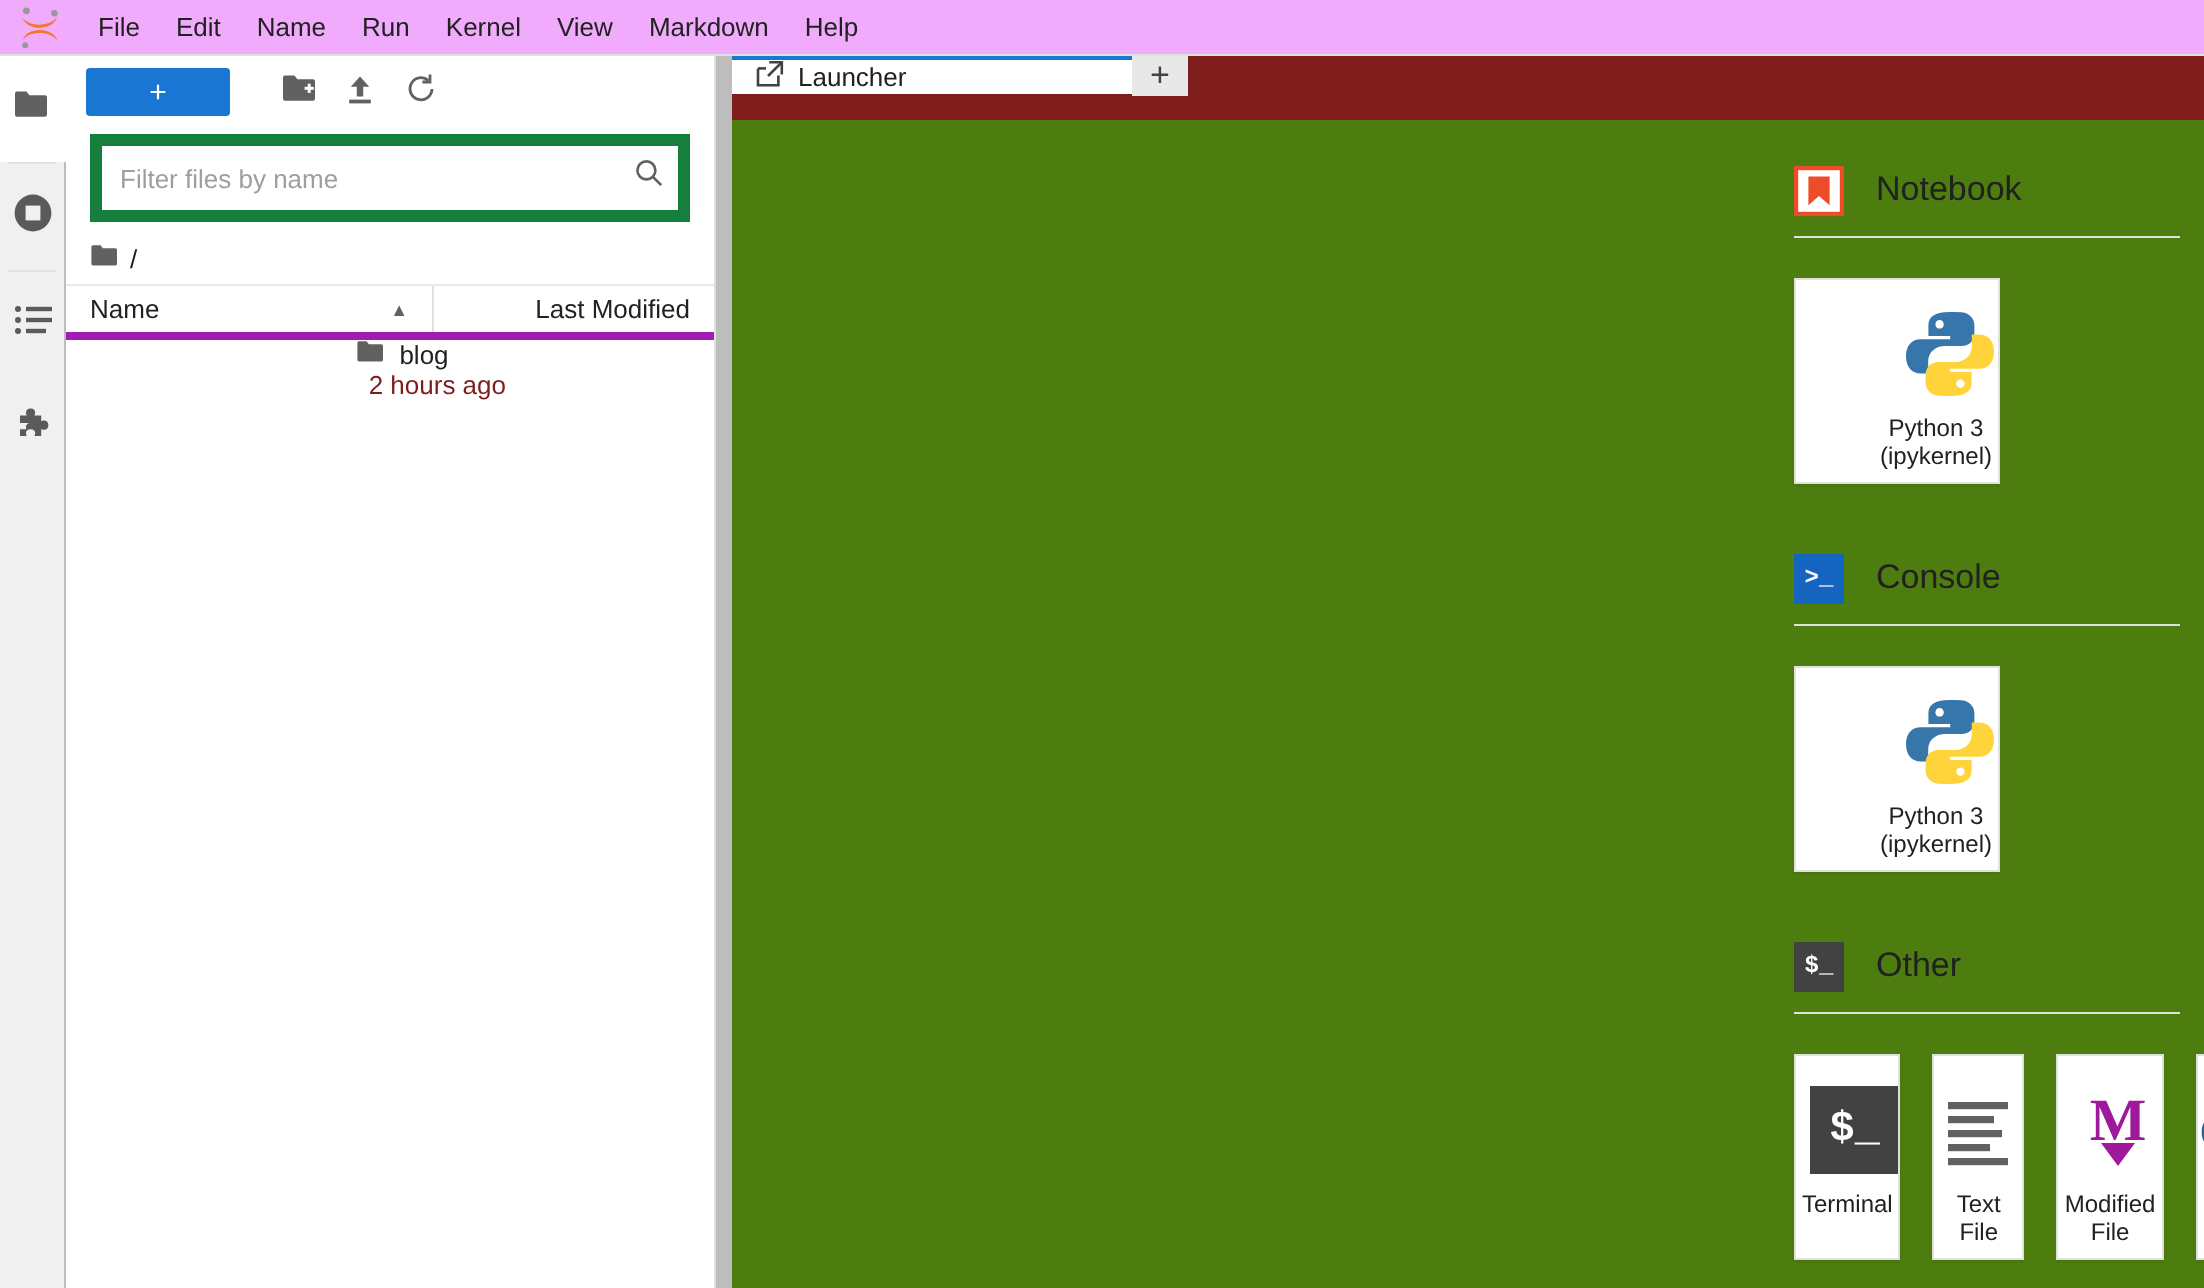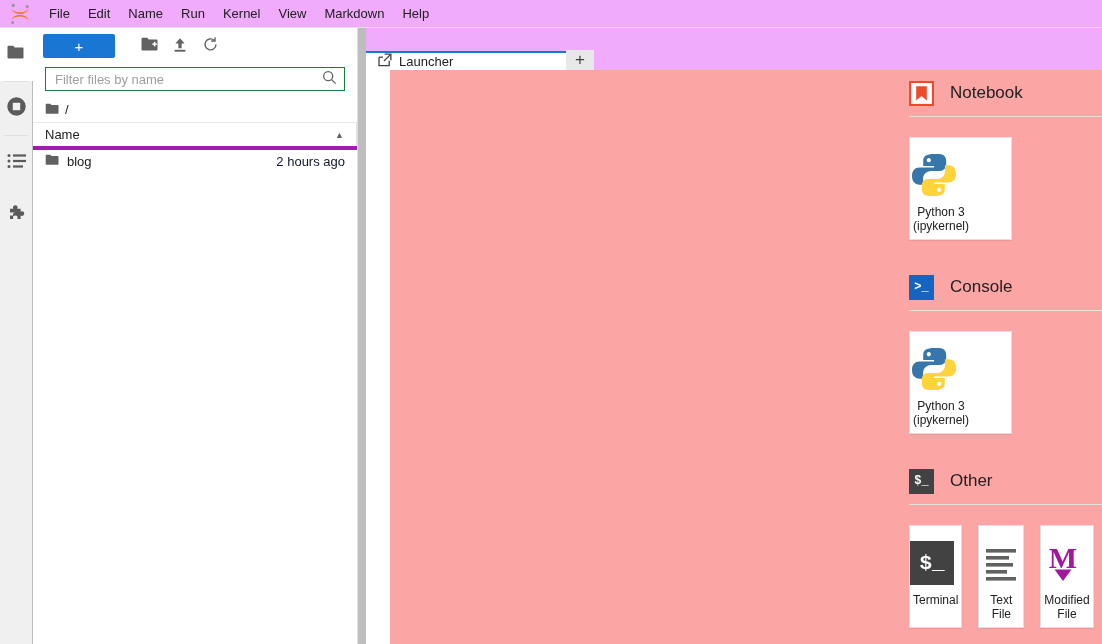--- a/index.html
+++ b/index.html
@@ -68,21 +68,21 @@
     display: flex; align-items: center; justify-content: center;
     cursor: pointer; font-family: "Liberation Sans", sans-serif;
   }
   .fb-tb-btn {
     width: 30px; height: 24px; display: flex; align-items: center; justify-content: center;
     cursor: pointer; background: transparent; border: none;
   }
   .fb-tb-btn:nth-of-type(2) { margin-left: 20px; }
   .fb-filter-row { padding: 5px 12px 6px 12px; }
   .fb-filter {
-    height: 24px; border: 1px solid #15803d; background: #fff;
+    height: 44px; border: 6px solid #15803d; background: #fff;
     display: flex; align-items: center; padding: 0 7px 0 9px;
   }
   .fb-filter input {
     flex: 1; border: none; outline: none; font-size: 13px;
     color: #616161; font-family: "Liberation Sans", sans-serif; background: transparent;
   }
   .fb-filter input::placeholder { color: #9e9e9e; }
   .fb-crumbs {
     height: 26px; display: flex; align-items: center;
     padding: 0 12px; gap: 5px; border-bottom: 1px solid #e8e8e8;
@@ -96,62 +96,62 @@
     flex: 1; display: flex; align-items: center; padding-left: 12px;
     border-right: 1px solid #e0e0e0; cursor: pointer; position: relative;
   }
   .fb-sortarrow { margin-left: auto; margin-right: 12px; font-size: 9px; color: #616161; }
   .fb-head-mod {
     width: 140px; display: flex; align-items: center; justify-content: flex-end;
     padding-right: 12px; cursor: pointer;
   }
   .fb-row {
     display: flex; height: 23px; align-items: center;
-    font-size: 13px; color: #212121; cursor: pointer;
+    font-size: 13px; color: #212121; cursor: pointer; flex-direction: column;
   }
   .fb-row-name { flex: 1; display: flex; align-items: center; gap: 7px; padding-left: 12px; }
-  .fb-row-mod { width: 140px; text-align: right; padding-right: 12px; color: #0f172a; }
+  .fb-row-mod { width: 140px; text-align: right; padding-right: 12px; color: #7f1d1d; }
 
   
   .splitter { width: 8px; min-width: 8px; background: #bdbdbd; cursor: col-resize; }
 
   
   .mainarea { flex: 1; display: flex; flex-direction: column; min-width: 0; background: #fff; }
   .tabbar {
-    height: 42px; min-height: 28px; background: #f0abfc;
-    display: flex; align-items: flex-end; padding: 0;
+    height: 32px; min-height: 28px; background: #7f1d1d;
+    display: flex; align-items: flex-start; padding: 0;
   }
   .tab {
     background: #ffffff; min-width: 200px; max-width: 210px;
     display: flex; align-items: center; gap: 7px;
     padding: 0 12px; font-size: 13px; color: #212121;
     border-top: 2px solid #1976d2; cursor: pointer; position: relative;
   }
   .tab-add {
     width: 28px; background: #e8e8e8;
     display: flex; align-items: center; justify-content: center;
     font-size: 17px; color: #424242; cursor: pointer; font-weight: 300;
   }
 
-  .launcher { flex: 1; overflow-y: auto; background: #fca5a5; padding: 0; position: relative; margin-left: 24px; }
+  .launcher { flex: 1; overflow-y: auto; background: #4d7c0f; padding: 12px; position: relative; }
   .launcher-inner { padding: 0 0 0 0; }
 
   .lsection { margin-top: 0; }
   .lsection-head {
     display: flex; align-items: center; gap: 16px;
     padding-left: 519px; height: 46px;
   }
   .lsection-title { font-size: 17px; color: #212121; font-weight: 400; }
   .lsection-rule { height: 1px; background: #e0e0e0; margin: 0 0 0 519px; }
 
   .lcards { display: flex; gap: 16px; padding: 20px 0 0 519px; flex-wrap: nowrap; }
   .lcard {
     width: 103px; height: 103px; background: #fff;
     border: 1px solid #e0e0e0;
-    display: flex; flex-direction: column; align-items: flex-start; justify-content: flex-start;
+    display: flex; flex-direction: column; align-items: flex-end; justify-content: flex-start;
     cursor: pointer; box-shadow: 0 1px 1px rgba(0,0,0,0.07);
     padding-top: 11px;
   }
   .lcard-icon { height: 52px; display: flex; align-items: center; justify-content: center; }
   .lcard-label {
     font-size: 12px; color: #212121; text-align: center;
     line-height: 14px; margin-top: 4px; padding: 0 3px;
   }
 
   .sec-icon { width: 25px; height: 25px; display: flex; align-items: center; justify-content: center; }
@@ -294,20 +294,23 @@
           </svg>
         </span>
         <span class="fb-crumb-text">/</span>
       </div>
 
       <div class="fb-head">
         <div class="fb-head-name">
           <span>Name</span>
           <span class="fb-sortarrow">▲</span>
         </div>
+        <div class="fb-head-mod">
+          <span>Last Modified</span>
+        </div>
       </div>
 
       <div class="fb-row">
         <div class="fb-row-name">
           <span>
             <svg width="15" height="12" viewBox="0 0 18 15">
               <path d="M0.5 1.8 A1 1 0 0 1 1.5 0.8 H6.2 L7.7 2.6 H15.5 A1 1 0 0 1 16.5 3.6 V12.4 A1 1 0 0 1 15.5 13.4 H1.5 A1 1 0 0 1 0.5 12.4 Z" fill="#616161"></path>
             </svg>
           </span>
           <span>blog</span>

